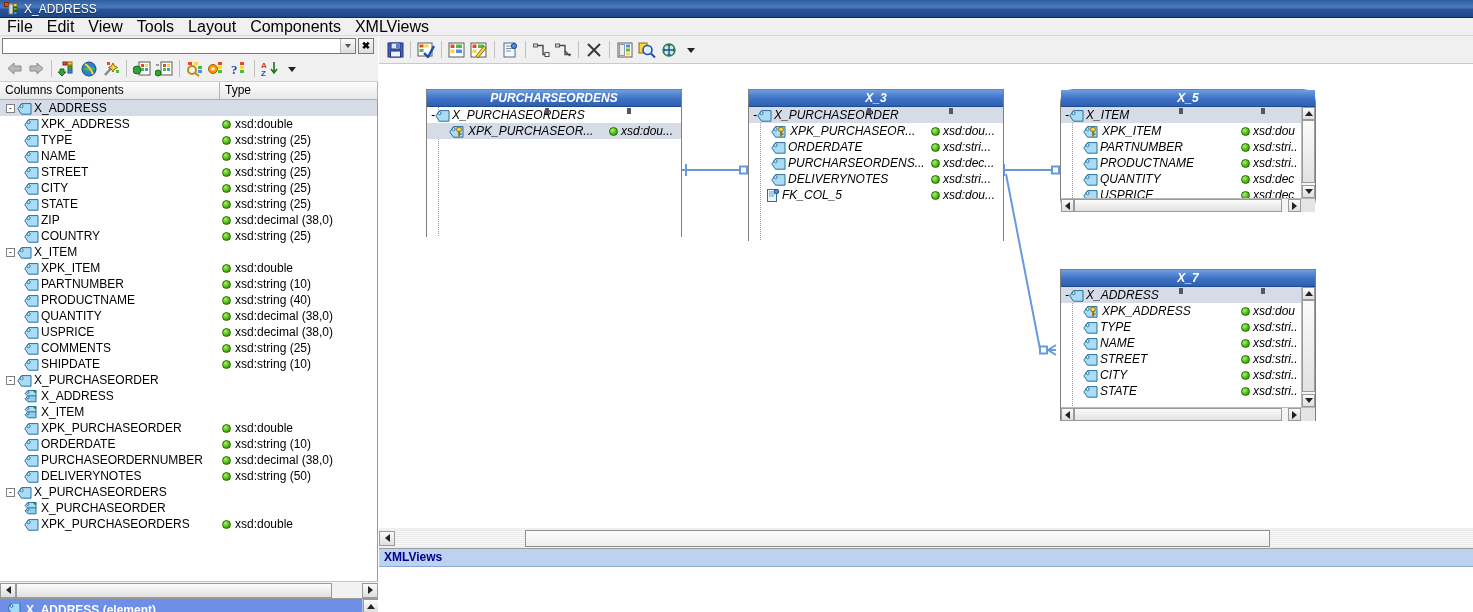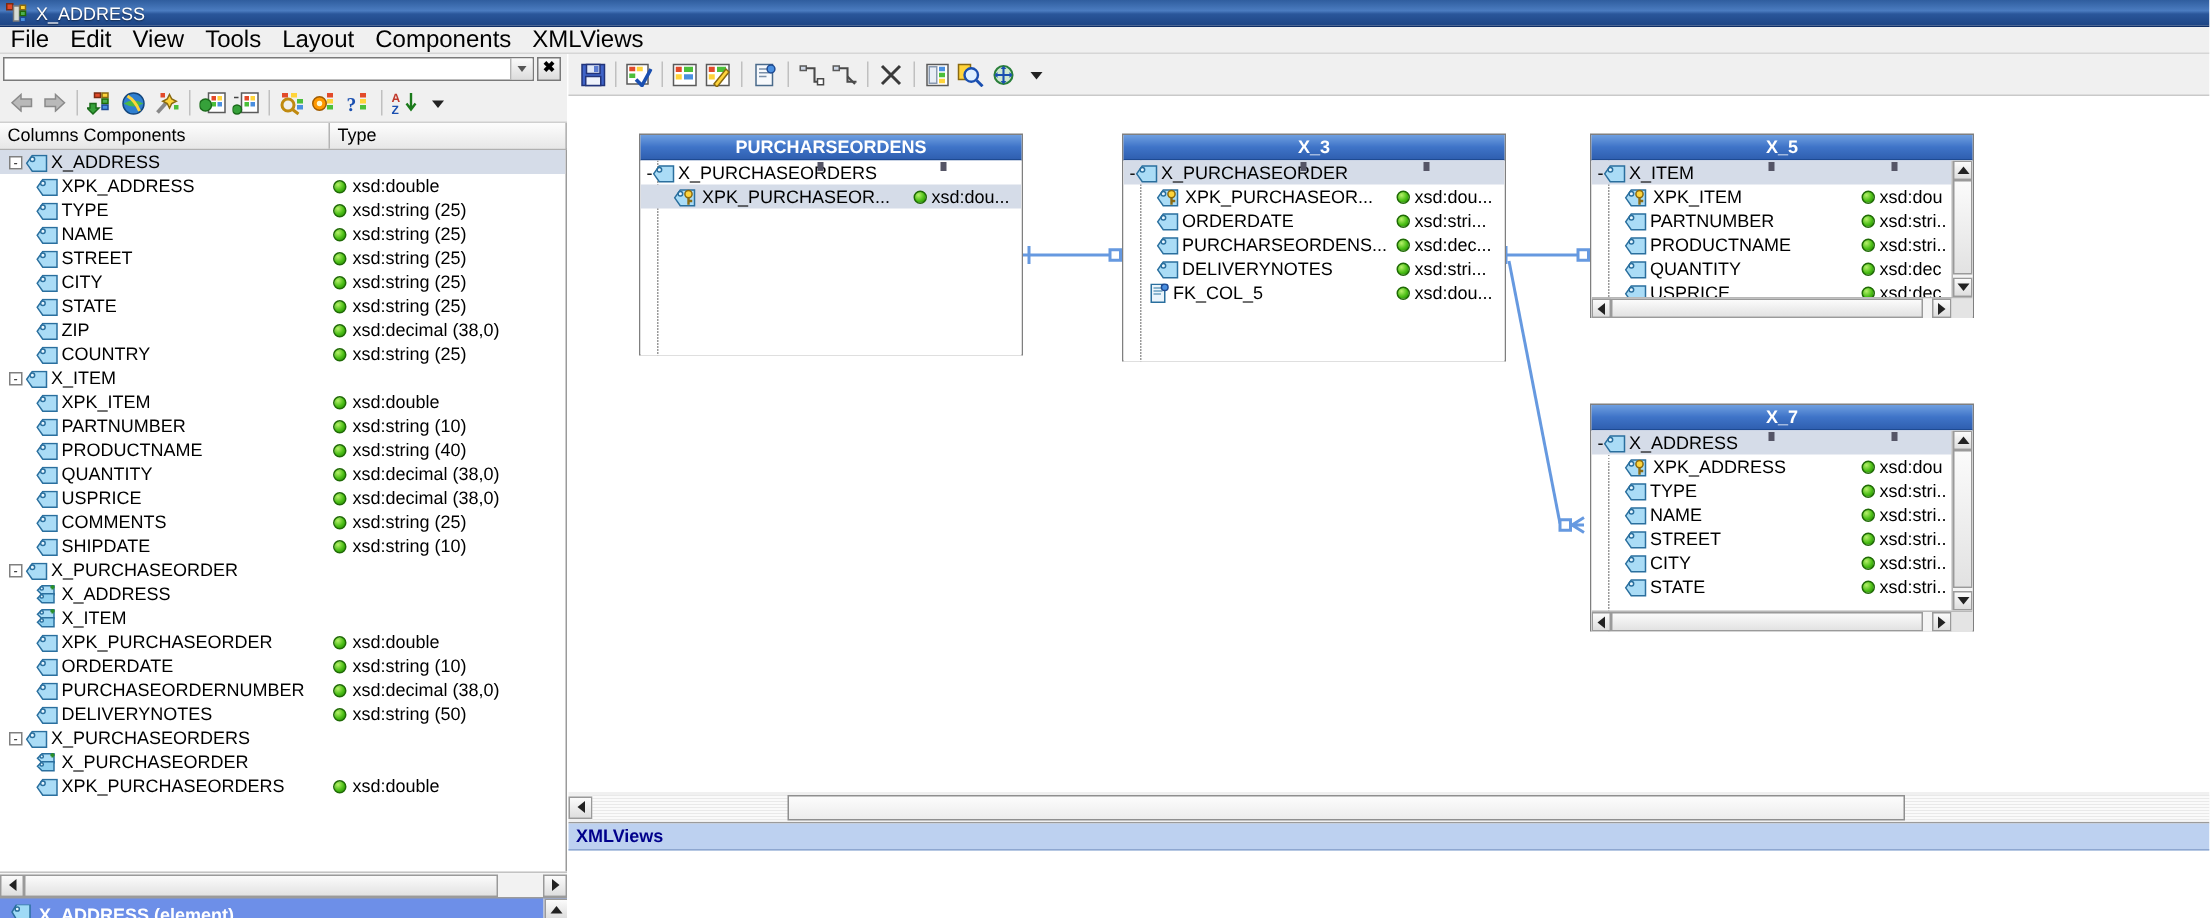--- a/index.html
+++ b/index.html
@@ -178,21 +178,21 @@
     height: 18px; background: #bdd1f0; border-bottom: 1px solid #8ea7d0;
     color: #00008b; font-weight: bold; font-size: 12px; padding: 1px 5px; line-height: 15px;
   }
   .colpanel-body {
     height: 45px; display: flex; align-items: center; justify-content: center;
     color: #000080; font-size: 12px;
   }
 
   
   .erbox {
-    position: absolute; background: #fff; border: 1px solid #7f7f7f;
+    position: absolute; background: #fff; border: 1px solid #7f7f7f; font-style: italic;
   }
   .erbox .er-title {
     height: 17px; background: linear-gradient(to bottom,#6f9fe0 0%,#3f74c8 50%,#2f5fb0 100%);
     color: #fff; font-weight: bold; font-size: 12px; text-align: center; line-height: 17px;
     border-bottom: 1px solid #1e4a92;
   }
   .erbox .er-body { position: relative; background: #fff; overflow: hidden; }
   .er-row { height: 16px; display: flex; align-items: center; font-size: 12px; white-space: nowrap; position: relative; }
   .er-row.sel { background: #d5dce8; }
   .er-row .rt { position: absolute; display: flex; align-items: center; }
@@ -938,21 +938,21 @@
               <span class="rt" style="left:182px">
                 <span class="dot"></span>
                 <span>xsd:dou...</span>
               </span>
             </div>
           </div>
         </div>
         <div class="handle" style="left: 118px; top: 18px;"></div>
         <div class="handle" style="left: 200px; top: 18px;"></div>
       </div>
-      <div class="erbox" style="left: 681px; top: 25px; width: 256px; height: 123px;">
+      <div class="erbox" style="left: 681px; top: 25px; width: 256px; height: 123px; border-radius: 13px;">
         <div class="er-title">X_5</div>
         <div class="er-body" style="height: 105px;">
           <div class="er-dotted-v" style="left: 11px;"></div>
           <div style="position: relative;">
             <div class="er-row sel">
               <span style="width:4px;flex:none"></span>
               <span class="exp">-</span>
               <span class="ic-tag"><svg width="15" height="12" viewBox="0 0 15 12">
                   <path d="M4.5 0.6 L14 0.6 L14 11.2 L4.5 11.2 L0.8 5.9 Z" fill="#aadcf6" stroke="#2a6f9e"></path>
                   <circle cx="4.6" cy="3.2" r="1.5" fill="#e8f7ff" stroke="#2a6f9e"></circle>

